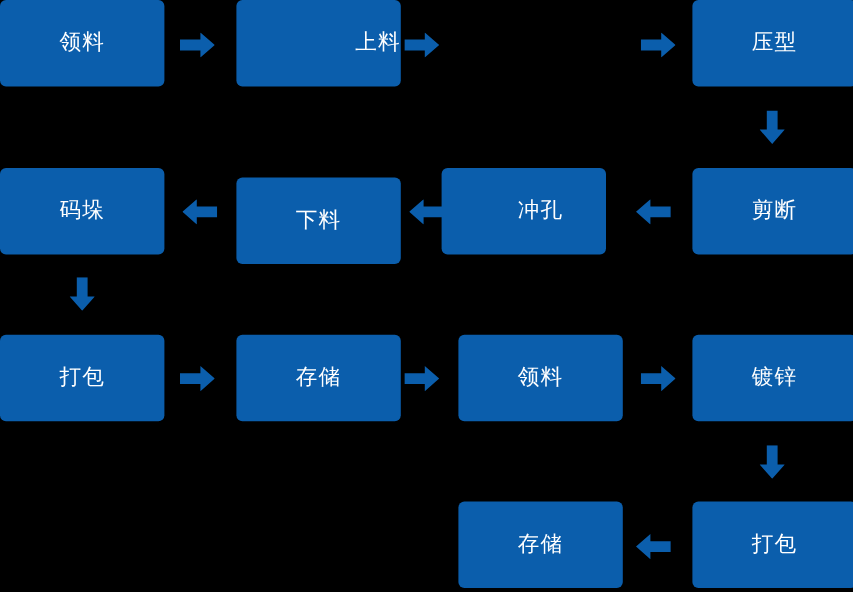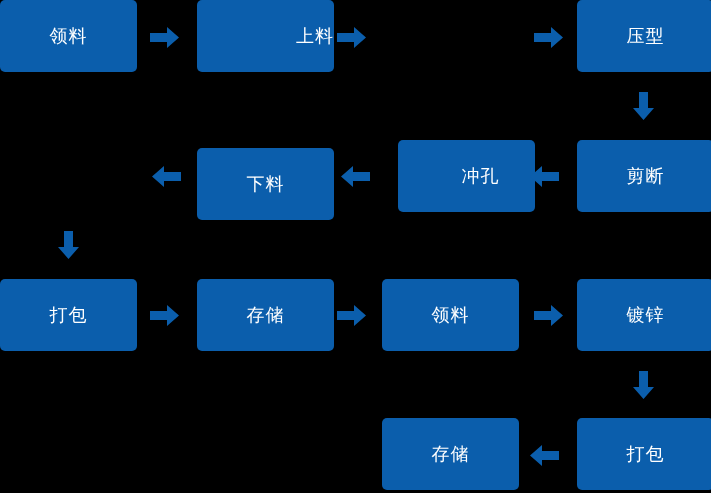--- a/index.html
+++ b/index.html
@@ -53,25 +53,28 @@
   <div class="node" style="left:197px;top:0px;justify-content:flex-end;">
       <span class="node-label">上料</span>
     </div>
   <div class="node" style="left:577px;top:0px;">
       <span class="node-label">压型</span>
     </div>
 
   <div class="node" style="left:577px;top:140px;">
       <span class="node-label">剪断</span>
     </div>
-  <div class="node" style="left:398px;top:140px;padding-left:28px;">
+  <div class="node" style="left:368px;top:140px;padding-left:28px;">
       <span class="node-label">冲孔</span>
     </div>
   <div class="node" style="left:197px;top:148px;">
       <span class="node-label">下料</span>
+    </div>
+  <div class="node" style="left:0px;  top:140px;">
+      <span class="node-label">码垛</span>
     </div>
 
   <div class="node" style="left:0px;  top:279px;">
       <span class="node-label">打包</span>
     </div>
   <div class="node" style="left:197px;top:279px;">
       <span class="node-label">存储</span>
     </div>
   <div class="node" style="left:382px;top:279px;">
       <span class="node-label">领料</span>

